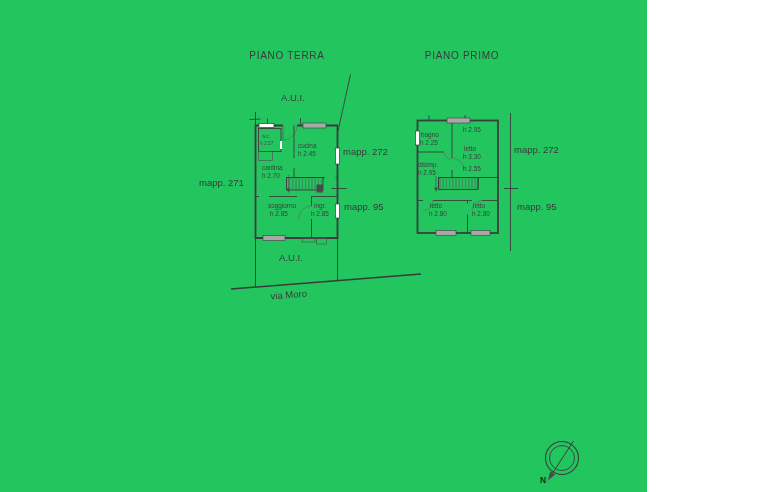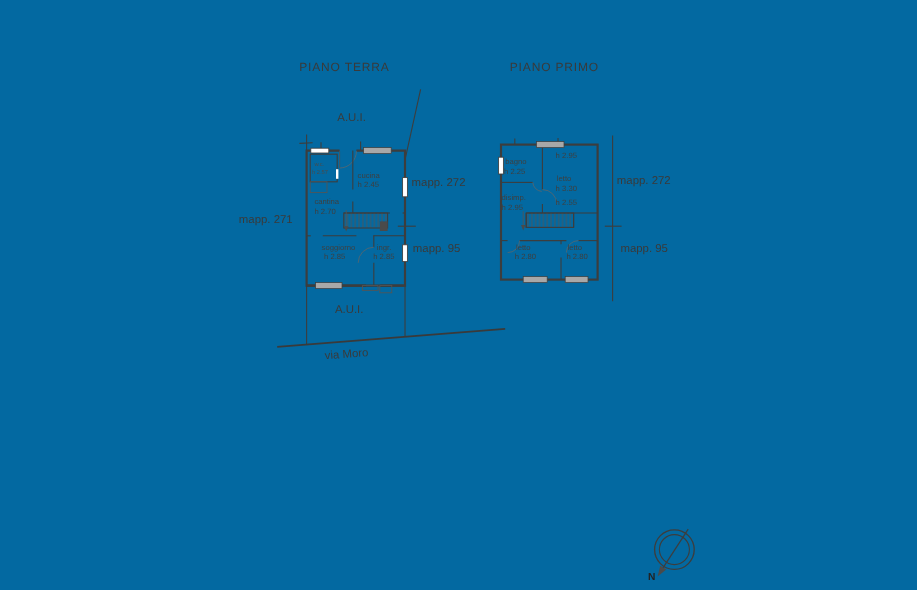--- a/index.html
+++ b/index.html
@@ -6,23 +6,23 @@
     margin: 0;
     padding: 0;
     background: #ffffff;
     width: 764px;
     height: 492px;
     overflow: hidden;
     font-family: "Liberation Sans", sans-serif;
   }
   .page {
     position: relative;
-    width: 764px;
+    width: 647px;
     height: 492px;
-    background: #0369a1;
+    background: #22c55e;
   }
   svg text {
     font-family: "Liberation Sans", sans-serif;
     fill: #3a3a3a;
   }
   .t-title { font-size: 10px; letter-spacing: 0.7px; }
   .t-big   { font-size: 9.5px; }
   .t-room  { font-size: 6.4px; fill: #3f3f3f; }
   .t-tiny  { font-size: 4.8px; fill: #4a4a4a; }
   .t-north { font-size: 8.5px; font-weight: bold; fill: #222; }

